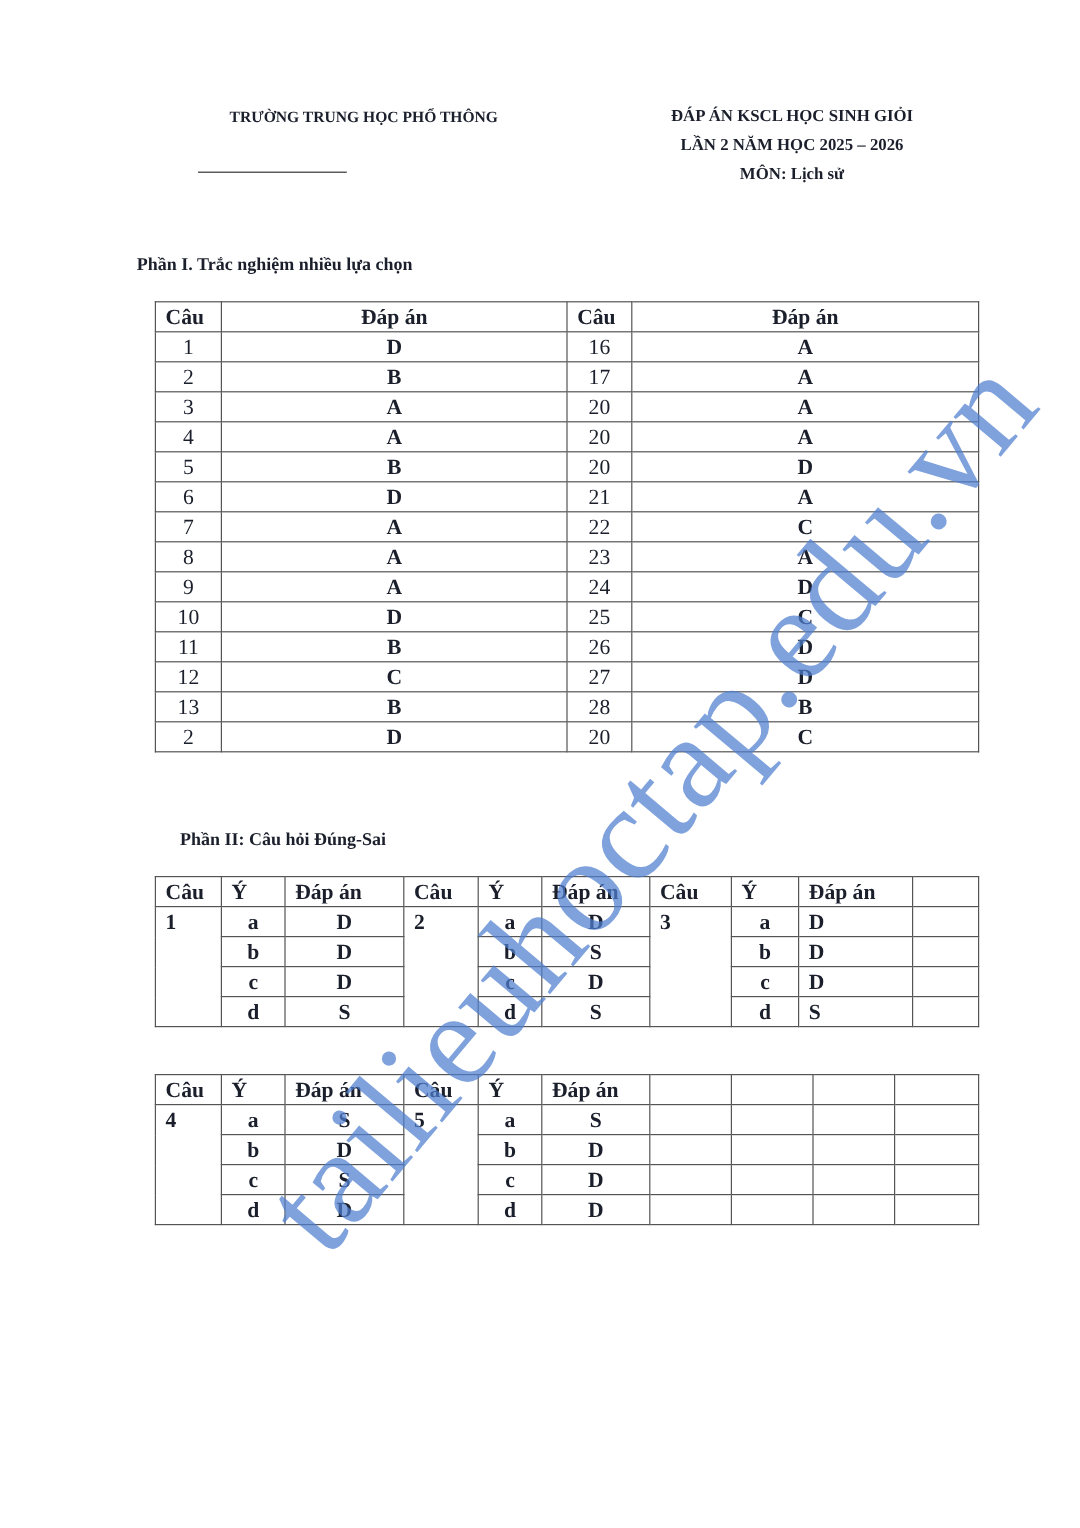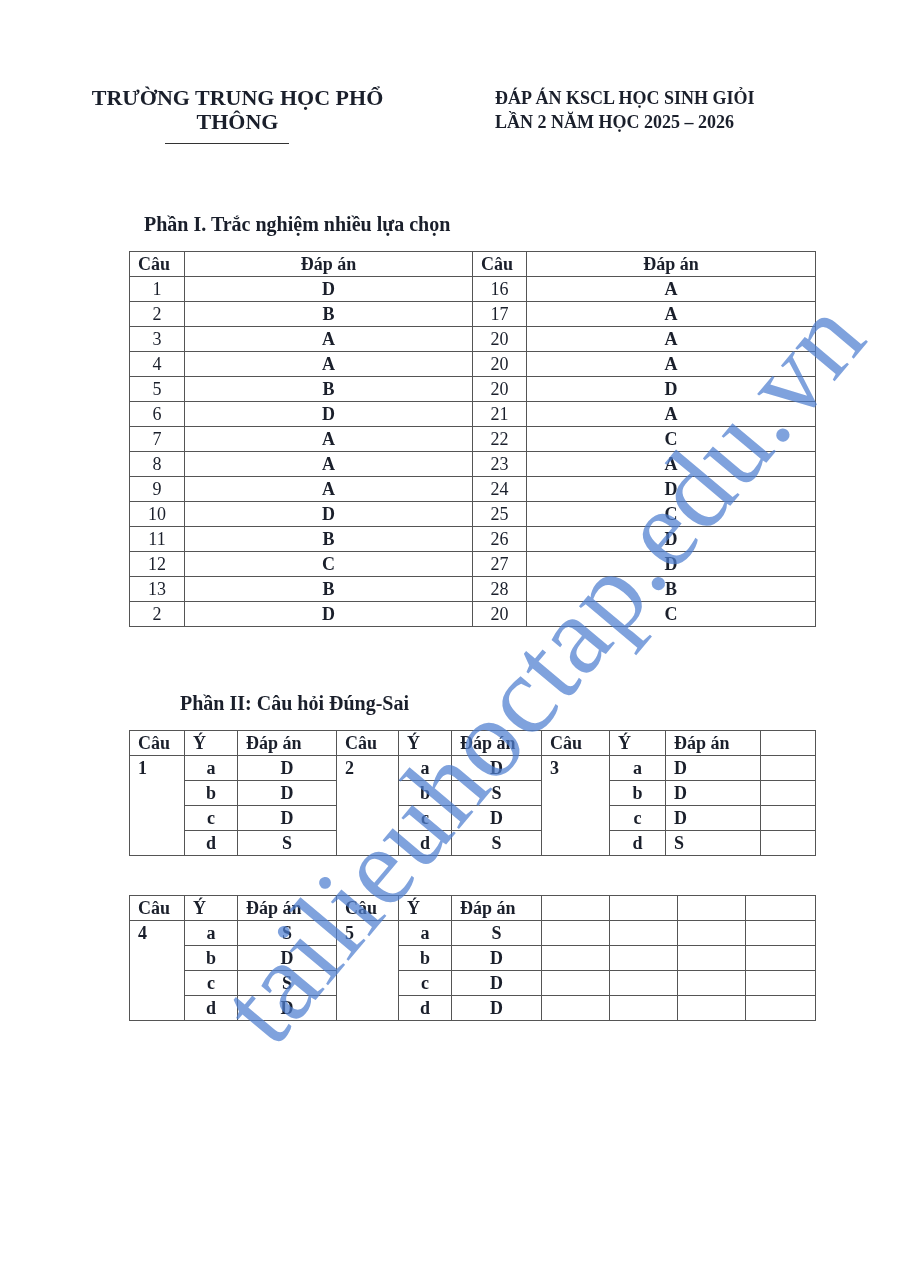--- a/index.html
+++ b/index.html
@@ -2,24 +2,24 @@
 <html><head>
 <meta charset="utf-8">
 <style>
   html, body { margin: 0; padding: 0; background: #ffffff; }
   body {
     width: 900px; height: 1273px; position: relative; overflow: hidden;
     font-family: "Liberation Serif", "DejaVu Serif", serif;
     color: #1a1f2b;
   }
   .abs { position: absolute; }
-  .hdr-left { left: 60px; top: 86px; width: 355px; text-align: center; font-weight: bold; font-size: 22px; line-height: 24px; }
-  .hdr-right { left: 495px; top: 86px; width: 330px; text-align: left; font-weight: bold; font-size: 18px; line-height: 24px; }
+  .hdr-left { left: 60px; top: 86px; width: 355px; text-align: right; font-weight: bold; font-size: 13px; line-height: 24px; }
+  .hdr-right { left: 495px; top: 86px; width: 330px; text-align: center; font-weight: bold; font-size: 14px; line-height: 24px; }
   .hdr-rule { left: 165px; top: 143px; width: 124px; height: 0; border-top: 1px solid #333; }
-  .section-title { font-weight: bold; font-size: 20px; left: 144px; }
+  .section-title { font-weight: bold; font-size: 15px; left: 114px; }
   table { border-collapse: collapse; position: absolute; table-layout: fixed; }
   td, th { border: 1px solid #555; padding: 0; font-size: 18px; height: 24px; line-height: 24px; overflow: hidden; white-space: nowrap; }
   .t1 th { font-weight: bold; text-align: center; }
   .t1 td.num { text-align: center; font-weight: normal; }
   .t1 td.ans { text-align: center; font-weight: bold; }
   .t1 th.cau { text-align: left; padding-left: 8px; }
   .t2 th { font-weight: bold; text-align: left; padding-left: 8px; }
   .t2 td { font-weight: bold; }
   .t2 td.q { text-align: left; padding-left: 8px; vertical-align: top; }
   .t2 td.y { text-align: center; }
@@ -37,20 +37,21 @@
 </head>
 <body>
 
 <div class="abs hdr-left">
   <div>TRƯỜNG TRUNG HỌC PHỔ THÔNG</div>
 </div>
 <div class="abs hdr-rule"></div>
 <div class="abs hdr-right">
   <div>ĐÁP ÁN KSCL HỌC SINH GIỎI</div>
   <div>LẦN 2 NĂM HỌC 2025 – 2026</div>
+  <div>MÔN: Lịch sử</div>
 </div>
 
 <div class="abs section-title" style="top:213px;">Phần I. Trắc nghiệm nhiều lựa chọn</div>
 
 <table class="t1" style="left:129px; top:251px; width:686px;">
   <colgroup>
     <col style="width:55px">
       <col style="width:288px">
       <col style="width:54px">
       <col style="width:289px">

